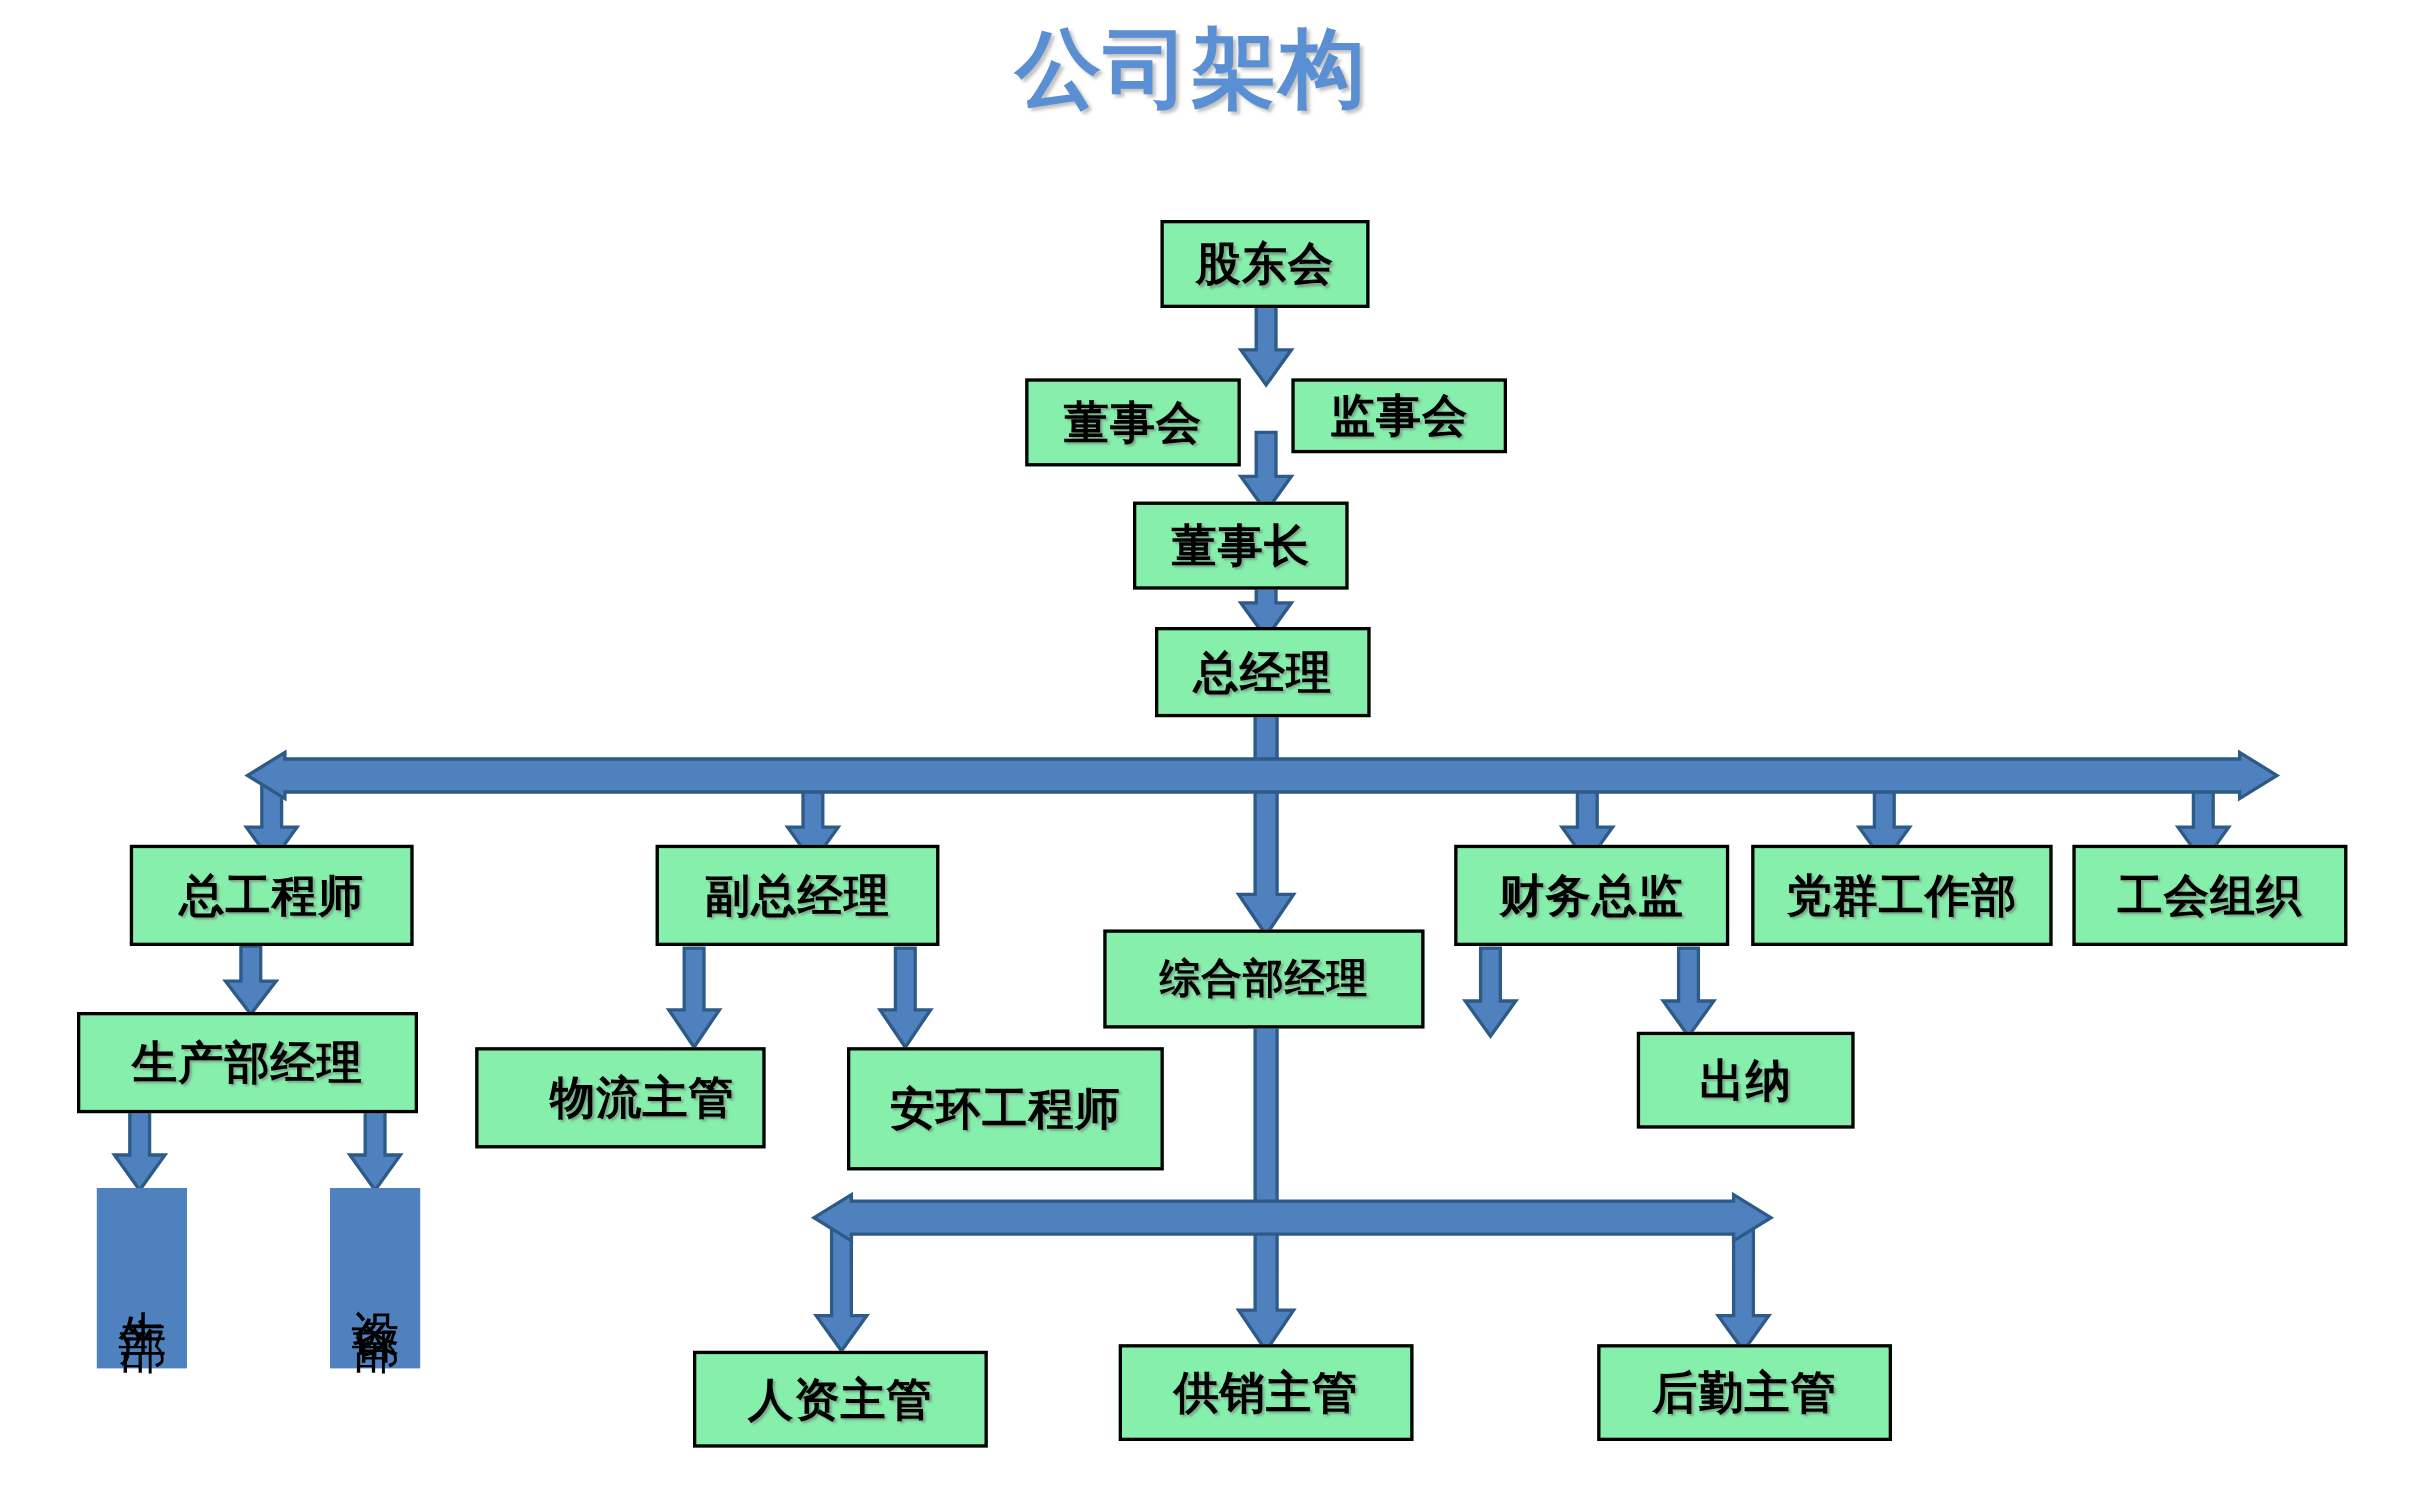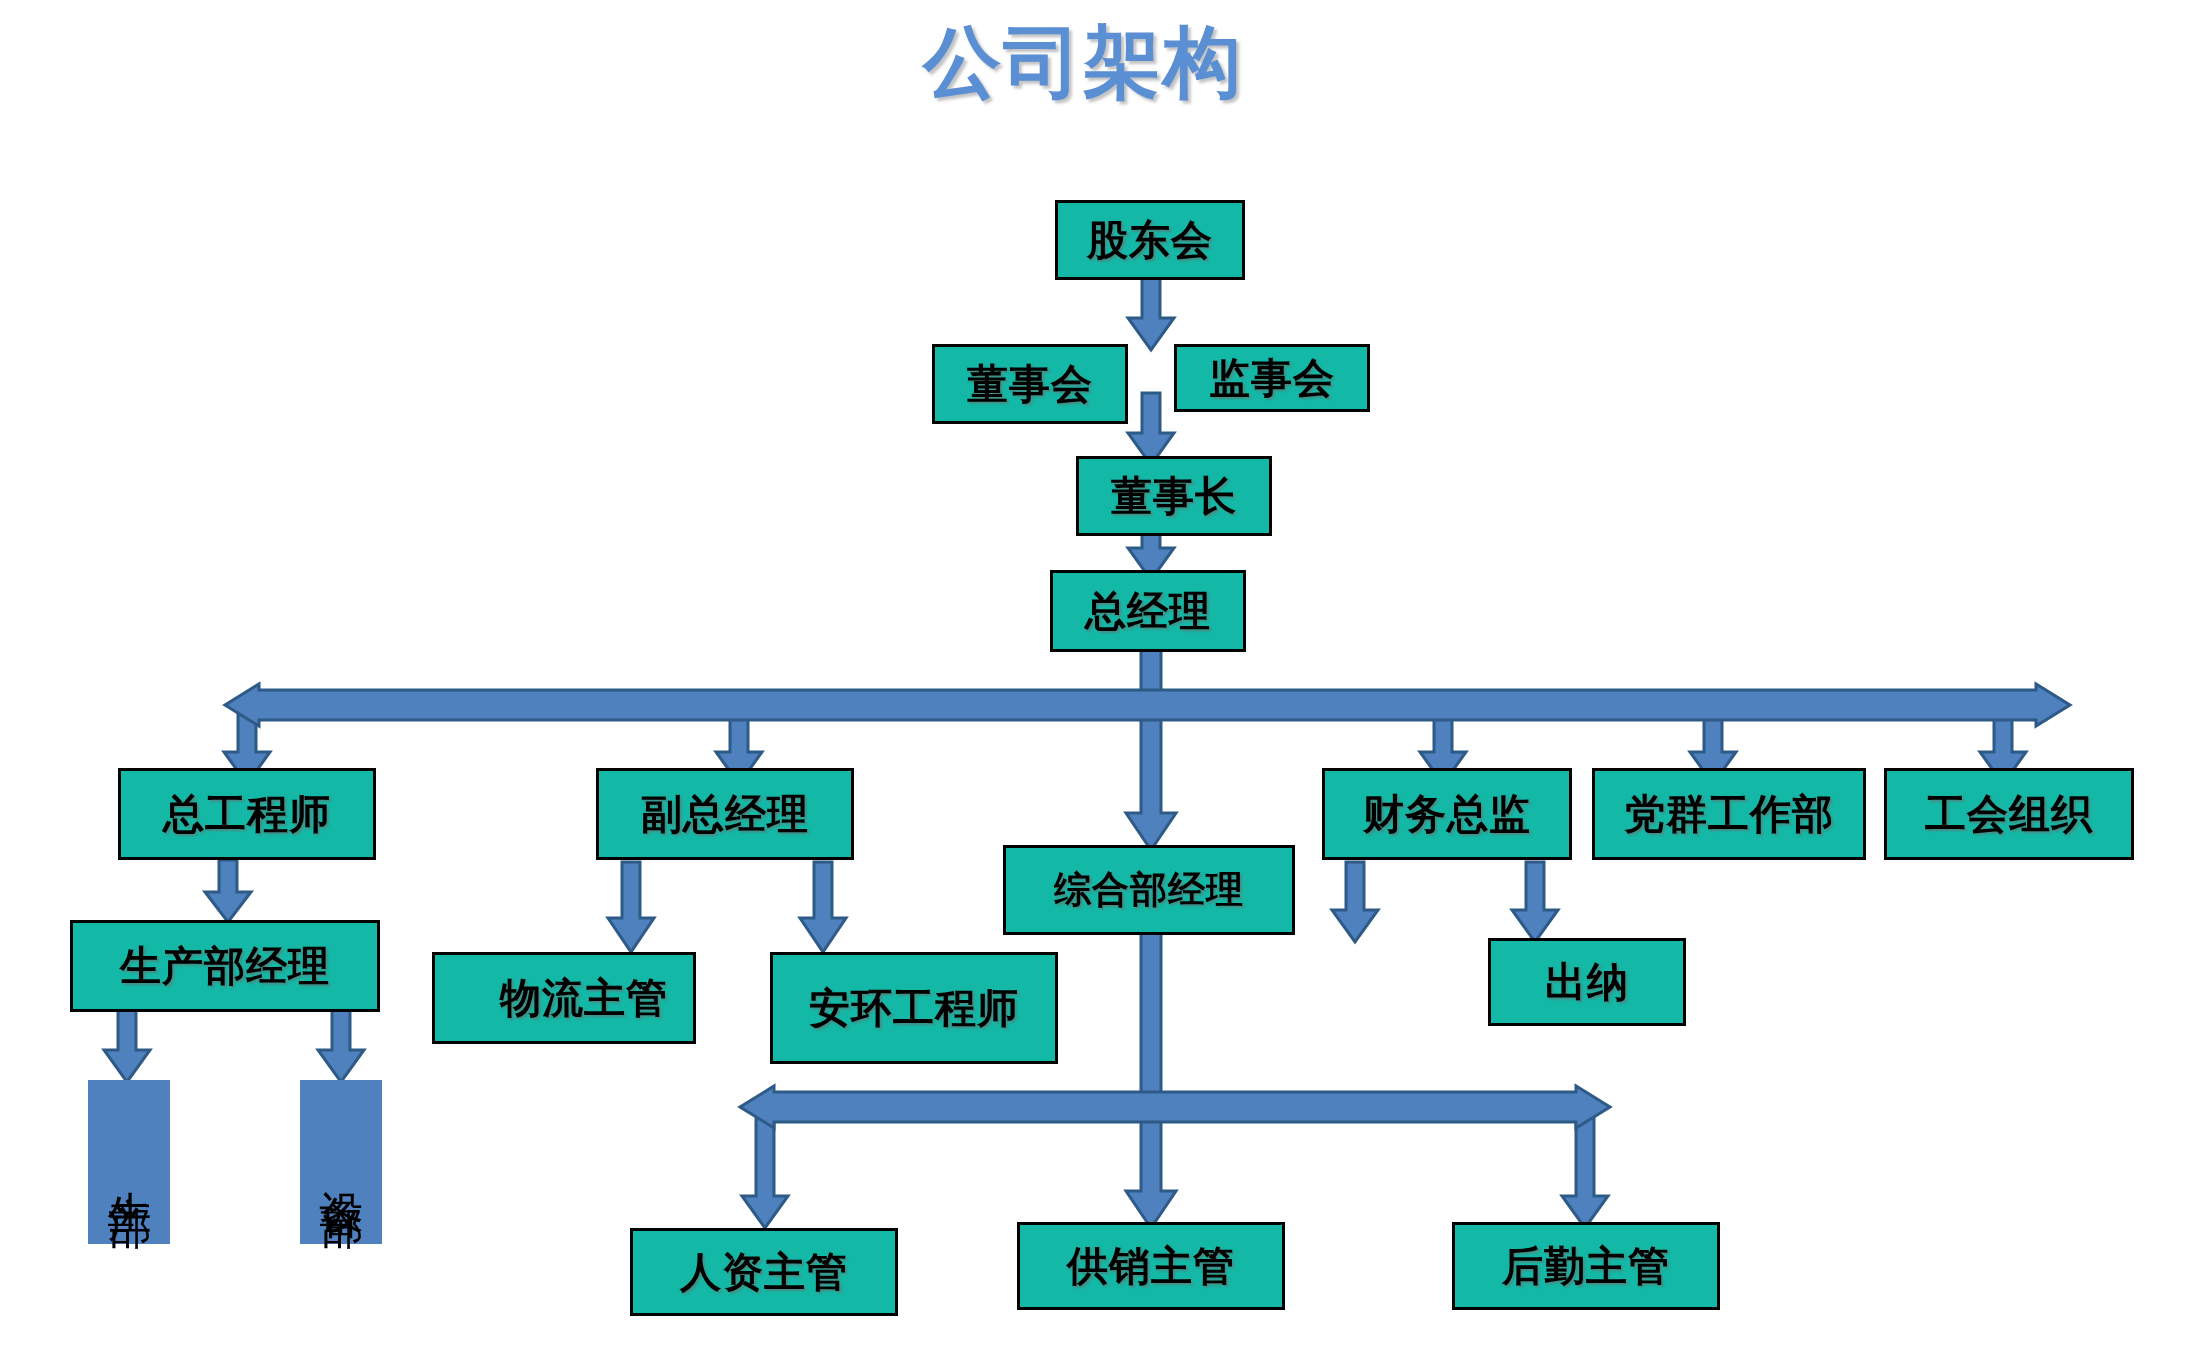--- a/index.html
+++ b/index.html
@@ -32,21 +32,21 @@
     white-space: nowrap;
   }
 
   
   .node {
     position: absolute;
     box-sizing: border-box;
     display: flex;
     align-items: center;
     justify-content: center;
-    background: #14b8a6;
+    background: #86efac;
     border: 3px solid #000000;
     color: #000000;
     font-weight: 700;
     font-size: 41px;
     letter-spacing: 1px;
     white-space: nowrap;
     text-shadow: 2px 2px 2px rgba(110,110,110,0.55);
     z-index: 6;
   }
   .node.small  { font-size: 37px; }
@@ -206,21 +206,21 @@
     <span>股东会</span>
   </div>
 
   <div class="node" style="left:932px; top:344px; width:196px; height:80px;">
     <span>董事会</span>
   </div>
   <div class="node" style="left:1174px; top:344px; width:196px; height:68px;">
     <span>监事会</span>
   </div>
 
-  <div class="node" style="left:1076px; top:456px; width:196px; height:80px;">
+  <div class="node" style="left:1030px; top:456px; width:196px; height:80px;">
     <span>董事长</span>
   </div>
 
   <div class="node" style="left:1050px; top:570px; width:196px; height:82px;">
     <span>总经理</span>
   </div>
 
   <div class="node" style="left:118px; top:768px; width:258px; height:92px;">
     <span>总工程师</span>
   </div>

